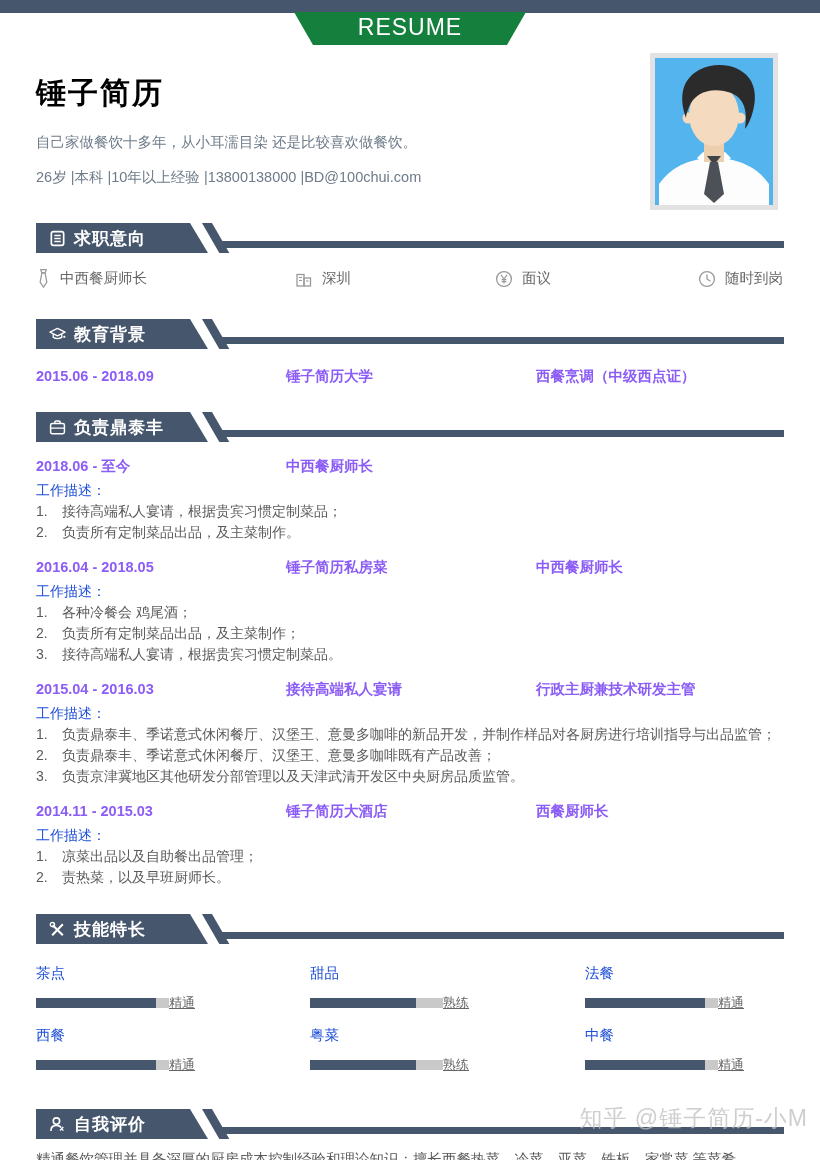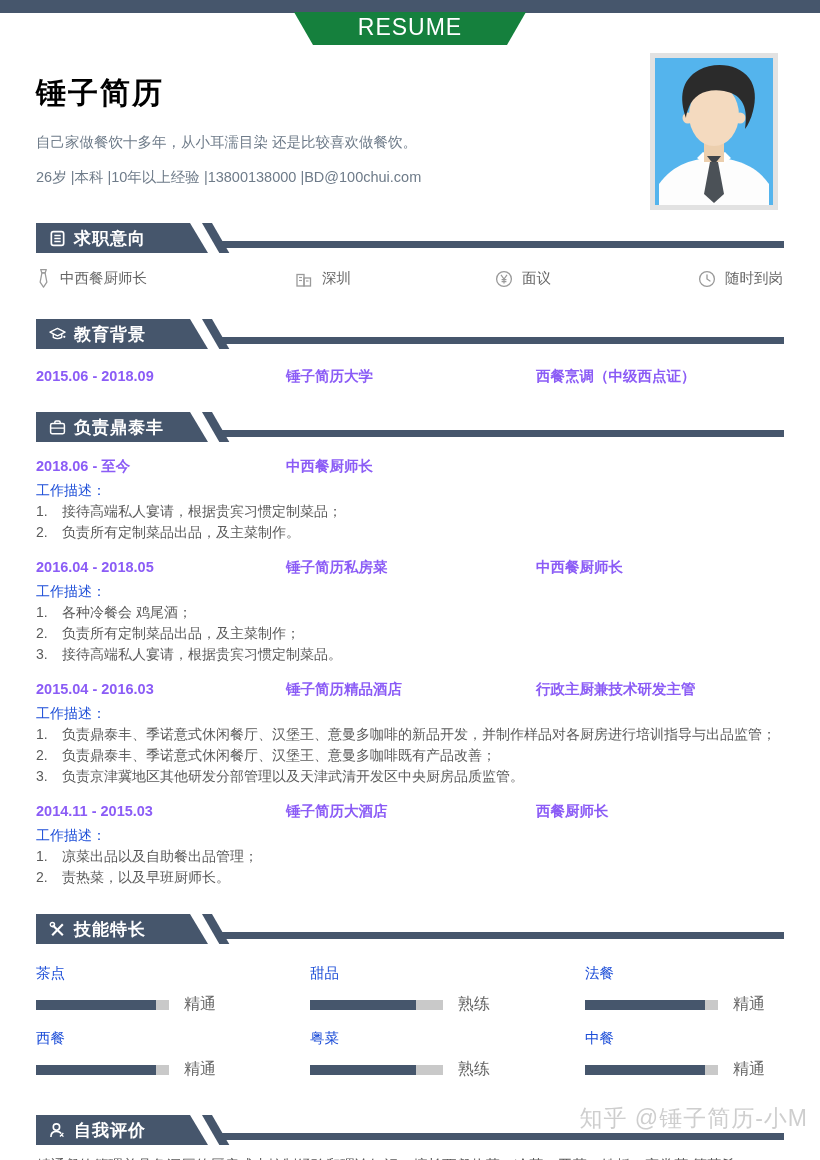--- a/index.html
+++ b/index.html
@@ -52,21 +52,21 @@
   
   .sec1 { margin-top:36px; } .sec2 { margin-top:30px; } .sec3 { margin-top:26px; }
   .sec4 { margin-top:26px; } .sec5 { margin-top:35px; }
 
   
   .skills-grid { display:grid; grid-template-columns:274px 275px 1fr; row-gap:14px; margin-top:20px; }
   .skill-name { font-size:14.5px; color:#1d4ed8; line-height:19px; }
   .skill-bar-row { display:flex; align-items:center; margin-top:11px; }
   .skill-track { width:133px; height:10px; background:#c9c9c9; }
   .skill-fill { height:100%; background:#46566c; }
-  .skill-level { margin-left:15px; font-size:16px; color:#666; }
+  .skill-level { font-size:13px; color:#666;text-decoration:underline; }
 
   .eval-text { margin-top:10px; font-size:14.5px; color:#5a5a5a; line-height:21px; }
 
   .watermark { position:absolute; top:1103px; right:12px; font-size:23px; letter-spacing:1px;
     color:rgba(190,190,190,0.75); white-space:nowrap; pointer-events:none; }
 </style>
 </head>
 <body>
 
 <div class="page">
@@ -199,21 +199,21 @@
       <ol class="duties">
         <li>各种冷餐会 鸡尾酒；</li>
         <li>负责所有定制菜品出品，及主菜制作；</li>
         <li>接待高端私人宴请，根据贵宾习惯定制菜品。</li>
       </ol>
     </div>
 
     <div class="entry">
       <div class="row3">
         <span>2015.04 - 2016.03</span>
-        <span>锤子简历精品酒店</span>
+        <span>接待高端私人宴请</span>
         <span>行政主厨兼技术研发主管</span>
       </div>
       <div class="desc-label">工作描述：</div>
       <ol class="duties">
         <li>负责鼎泰丰、季诺意式休闲餐厅、汉堡王、意曼多咖啡的新品开发，并制作样品对各厨房进行培训指导与出品监管；</li>
         <li>负责鼎泰丰、季诺意式休闲餐厅、汉堡王、意曼多咖啡既有产品改善；</li>
         <li>负责京津冀地区其他研发分部管理以及天津武清开发区中央厨房品质监管。</li>
       </ol>
     </div>
 

